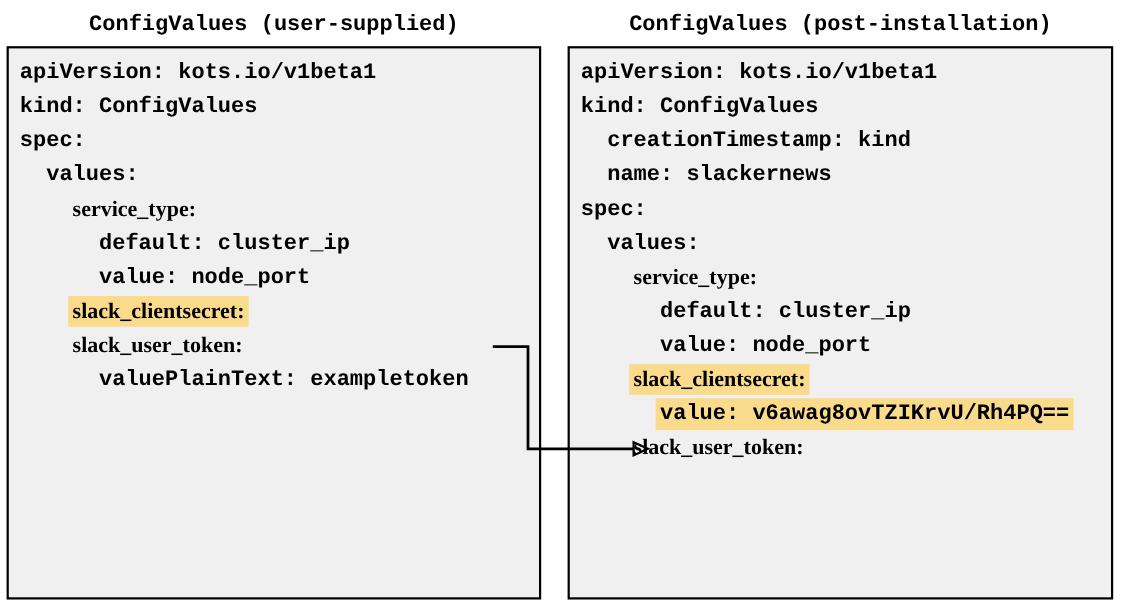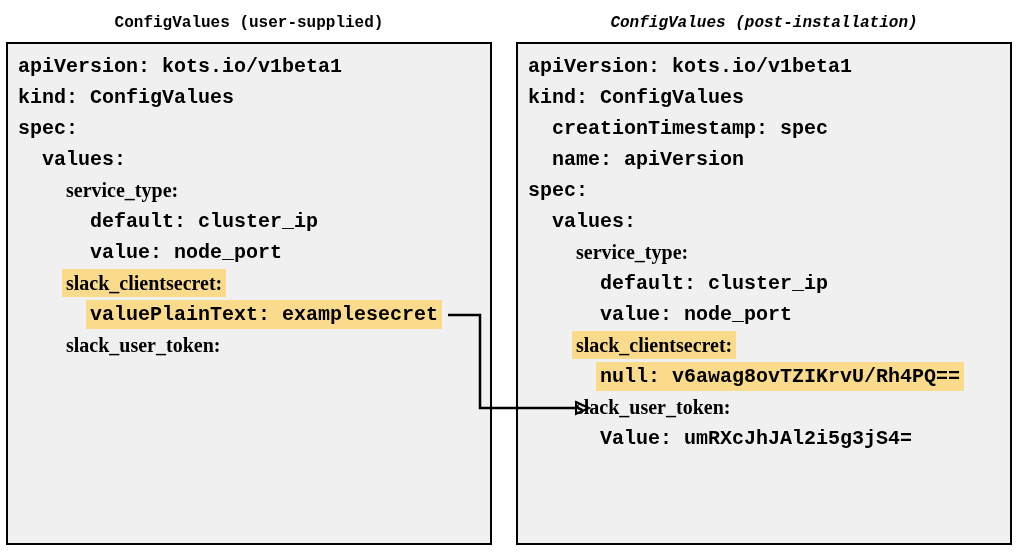--- a/index.html
+++ b/index.html
@@ -24,26 +24,26 @@
     width: 1019px;
     height: 559px;
   }
   .panel-title {
     position: absolute;
     top: 8px;
     height: 30px;
     line-height: 30px;
     text-align: center;
     font-weight: bold;
-    font-size: 16px;
+    font-size: 20px;
     letter-spacing: 0;
     white-space: nowrap;
   }
   .panel-title.left  { left: 6px;   width: 486px; }
-  .panel-title.right { left: 516px; width: 496px; font-style: italic; }
+  .panel-title.right { left: 516px; width: 496px; }
   .panel {
     position: absolute;
     top: 42px;
     height: 503px;
     background: var(--panel-bg);
     border: 2px solid var(--panel-border);
   }
   .panel.left  { left: 6px;   width: 486px; }
   .panel.right { left: 516px; width: 496px; }
   .code {
@@ -87,40 +87,39 @@
   <div class="panel left">
     <div class="code">
         <div class="code-line indent-0"><span class="txt">apiVersion: kots.io/v1beta1</span></div>
         <div class="code-line indent-0"><span class="txt">kind: ConfigValues</span></div>
         <div class="code-line indent-0"><span class="txt">spec:</span></div>
         <div class="code-line indent-1"><span class="txt">values:</span></div>
         <div class="code-line indent-2"><span class="txt">service_type:</span></div>
         <div class="code-line indent-3"><span class="txt">default: cluster_ip</span></div>
         <div class="code-line indent-3"><span class="txt">value: node_port</span></div>
         <div class="code-line indent-2"><span class="txt hl">slack_clientsecret:</span></div>
-        <div class="code-line indent-3"><span class="txt hl">valuePlainText: examplesecret</span></div>
         <div class="code-line indent-2"><span class="txt">slack_user_token:</span></div>
+        <div class="code-line indent-3"><span class="txt">valuePlainText: exampletoken</span></div>
       </div>
   </div>
 
   <div class="panel right">
     <div class="code">
         <div class="code-line indent-0"><span class="txt">apiVersion: kots.io/v1beta1</span></div>
         <div class="code-line indent-0"><span class="txt">kind: ConfigValues</span></div>
-        <div class="code-line indent-1"><span class="txt">creationTimestamp: spec</span></div>
-        <div class="code-line indent-1"><span class="txt">name: apiVersion</span></div>
+        <div class="code-line indent-1"><span class="txt">creationTimestamp: kind</span></div>
+        <div class="code-line indent-1"><span class="txt">name: slackernews</span></div>
         <div class="code-line indent-0"><span class="txt">spec:</span></div>
         <div class="code-line indent-1"><span class="txt">values:</span></div>
         <div class="code-line indent-2"><span class="txt">service_type:</span></div>
         <div class="code-line indent-3"><span class="txt">default: cluster_ip</span></div>
         <div class="code-line indent-3"><span class="txt">value: node_port</span></div>
         <div class="code-line indent-2"><span class="txt hl">slack_clientsecret:</span></div>
-        <div class="code-line indent-3"><span class="txt hl">null: v6awag8ovTZIKrvU/Rh4PQ==</span></div>
+        <div class="code-line indent-3"><span class="txt hl">value: v6awag8ovTZIKrvU/Rh4PQ==</span></div>
         <div class="code-line indent-2"><span class="txt">slack_user_token:</span></div>
-        <div class="code-line indent-3"><span class="txt">Value: umRXcJhJAl2i5g3jS4=</span></div>
       </div>
   </div>
 
   <svg class="arrow-overlay" viewBox="0 0 1019 559" xmlns="http://www.w3.org/2000/svg">
     <polyline fill="none" stroke="#000000" stroke-width="2.5" points="448,315 480,315 480,408 576,408"></polyline>
     <polygon fill="none" stroke="#000000" stroke-width="2" points="576,402 589,408 576,414"></polygon>
   </svg>
 
 </div>
 

